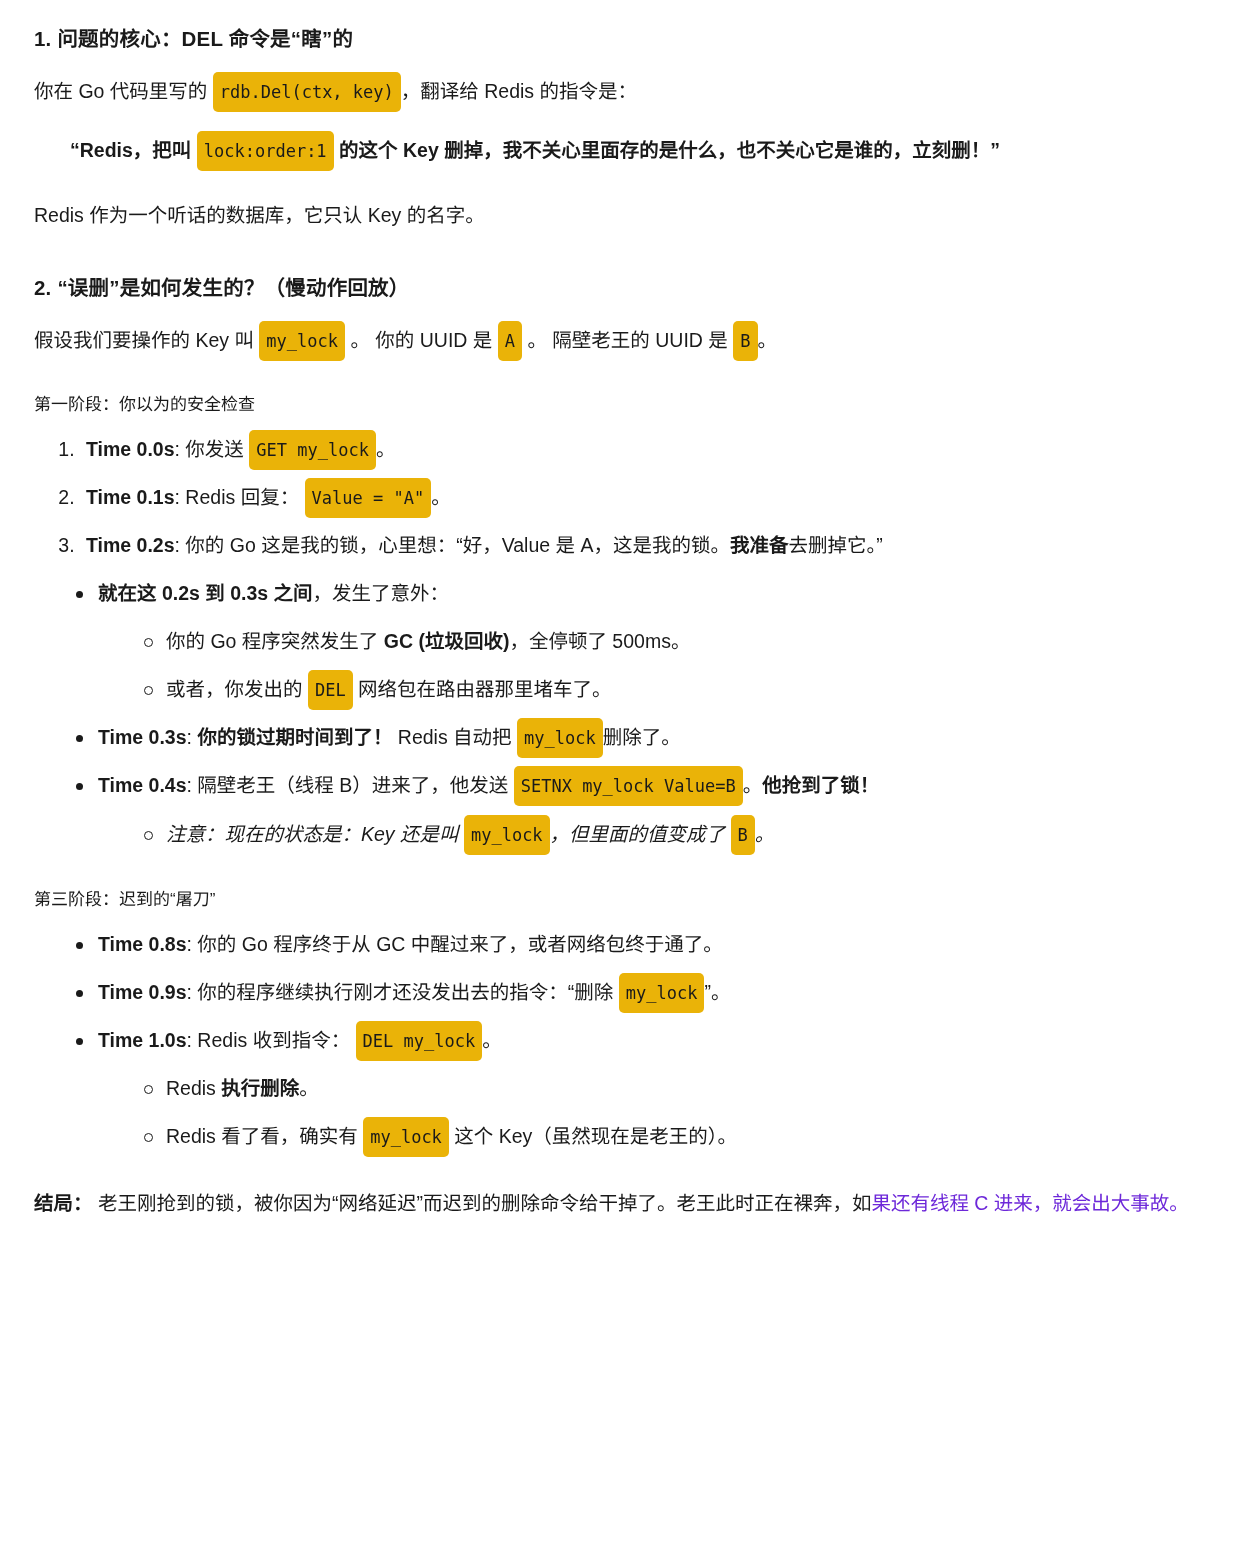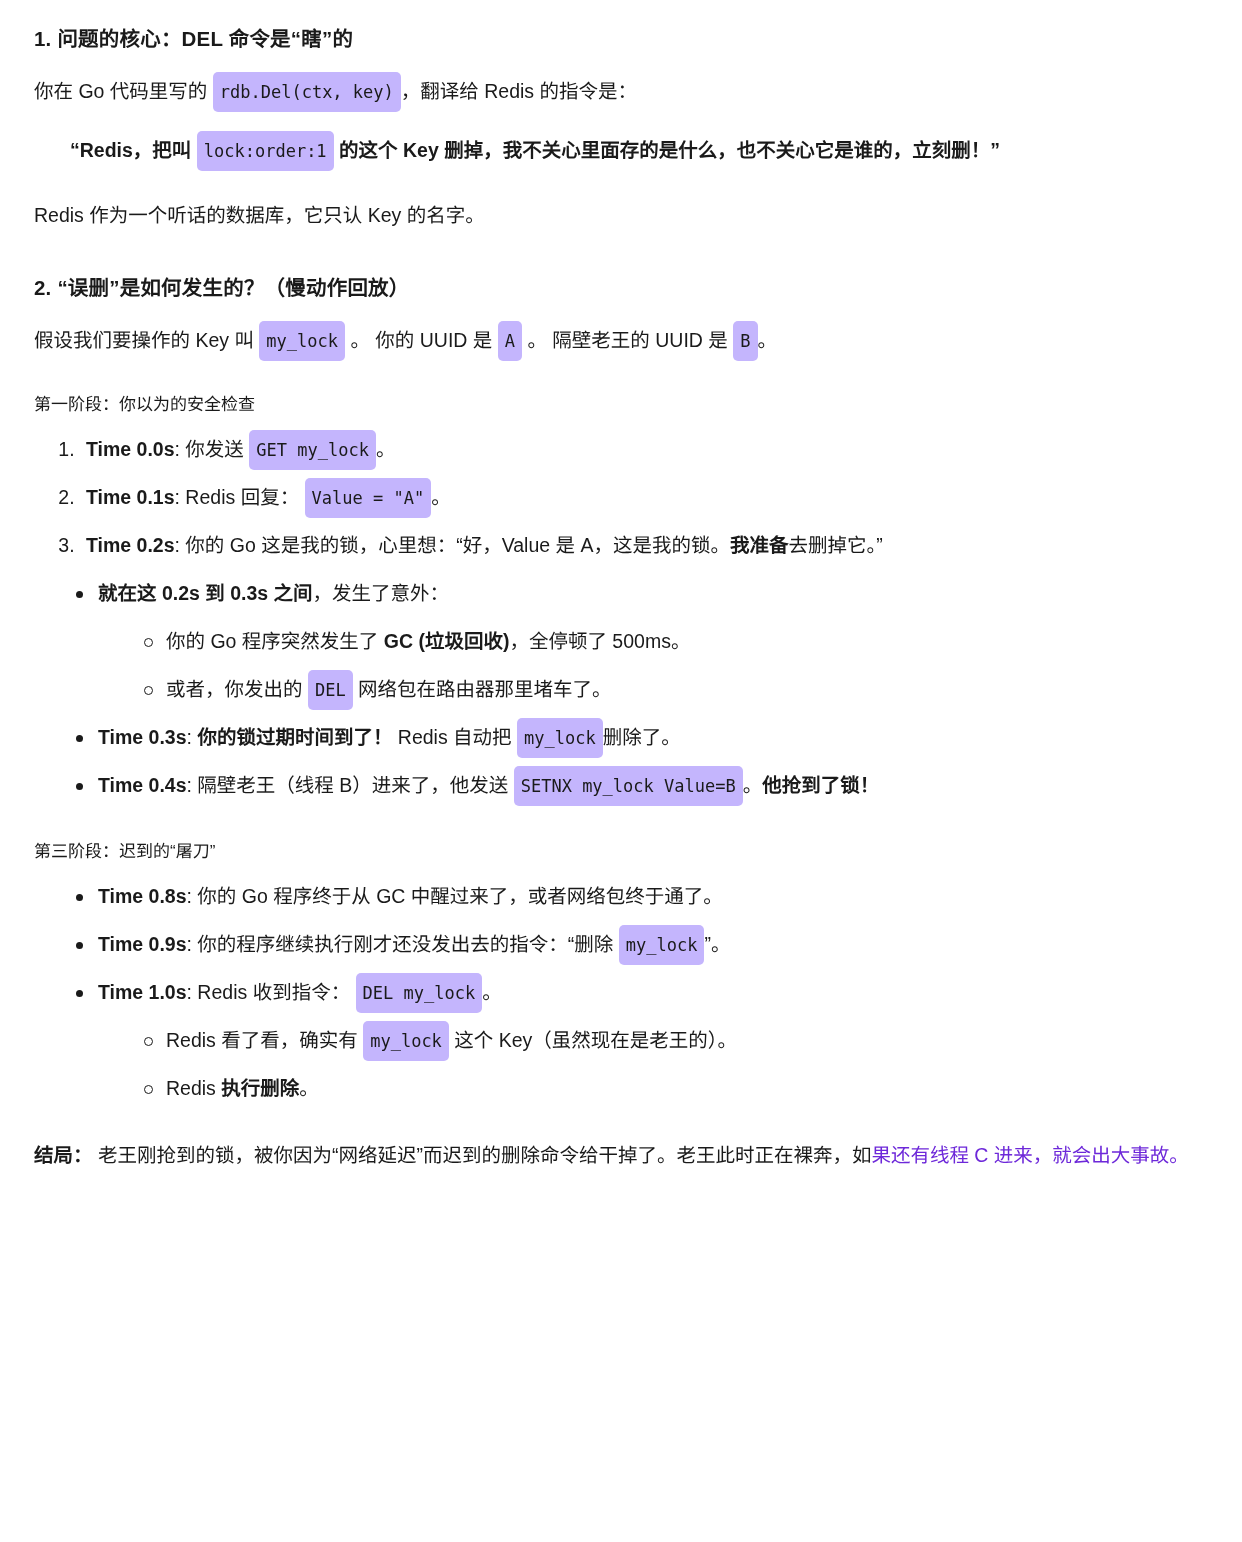--- a/index.html
+++ b/index.html
@@ -38,21 +38,21 @@
   }
   .quote {
     margin: 22px 0 26px 36px;
     font-size: 19.5px;
     font-weight: bold;
     line-height: 2.05;
     max-width: 1010px;
   }
   code, .code {
     font-family: "DejaVu Sans Mono", "Liberation Mono", monospace;
-    background: #c4b5fd;
+    background: #eab308;
     border-radius: 5px;
     padding: 10px 7px;
     font-size: 17px;
     color: #1a1a1a;
     white-space: nowrap;
   }
   .quote code { font-weight: normal; }
   ol.list, ul.list {
     margin: 10px 0 10px 0;
     padding-left: 46px;
@@ -150,45 +150,52 @@
         </li>
       </ul>
     </li>
     <li>
       <b>Time 0.3s</b><span>: </span><b>你的锁过期时间到了！</b><span> Redis 自动把</span>
       <code>my_lock</code><span>删除了。</span>
     </li>
     <li>
       <b>Time 0.4s</b><span>: 隔壁老王（线程 B）进来了，他发送</span>
       <code>SETNX my_lock Value=B</code><span>。</span><b>他抢到了锁！</b>
+      <ul class="list sub">
+        <li>
+          <i>注意：现在的状态是：Key 还是叫</i>
+          <code>my_lock</code><i>，但里面的值变成了</i>
+          <code>B</code><i>。</i>
+        </li>
+      </ul>
     </li>
   </ul>
 
   <h4 class="subsection">第三阶段：迟到的“屠刀”</h4>
 
   <ul class="list">
     <li>
       <b>Time 0.8s</b><span>: 你的 Go 程序终于从 GC 中醒过来了，或者网络包终于通了。</span>
     </li>
     <li>
       <b>Time 0.9s</b><span>: 你的程序继续执行刚才还没发出去的指令：“删除</span>
       <code>my_lock</code><span>”。</span>
     </li>
     <li>
       <b>Time 1.0s</b><span>: Redis 收到指令：</span>
       <code>DEL my_lock</code><span>。</span>
       <ul class="list sub">
         <li>
+          <span>Redis </span><b>执行删除</b><span>。</span>
+        </li>
+        <li>
           <span>Redis 看了看，确实有</span>
           <code>my_lock</code>
           <span>这个 Key（虽然现在是老王的）。</span>
         </li>
-        <li>
-          <span>Redis </span><b>执行删除</b><span>。</span>
-        </li>
       </ul>
     </li>
   </ul>
 
   <p class="end">
     <b>结局：</b><span> 老王刚抢到的锁，被你因为“网络延迟”而迟到的删除命令给干掉了。老王此时正在裸奔，如</span><span class="dim">果还有线程 C 进来，就会出大事故。</span>
   </p>
 
 </div>
 

